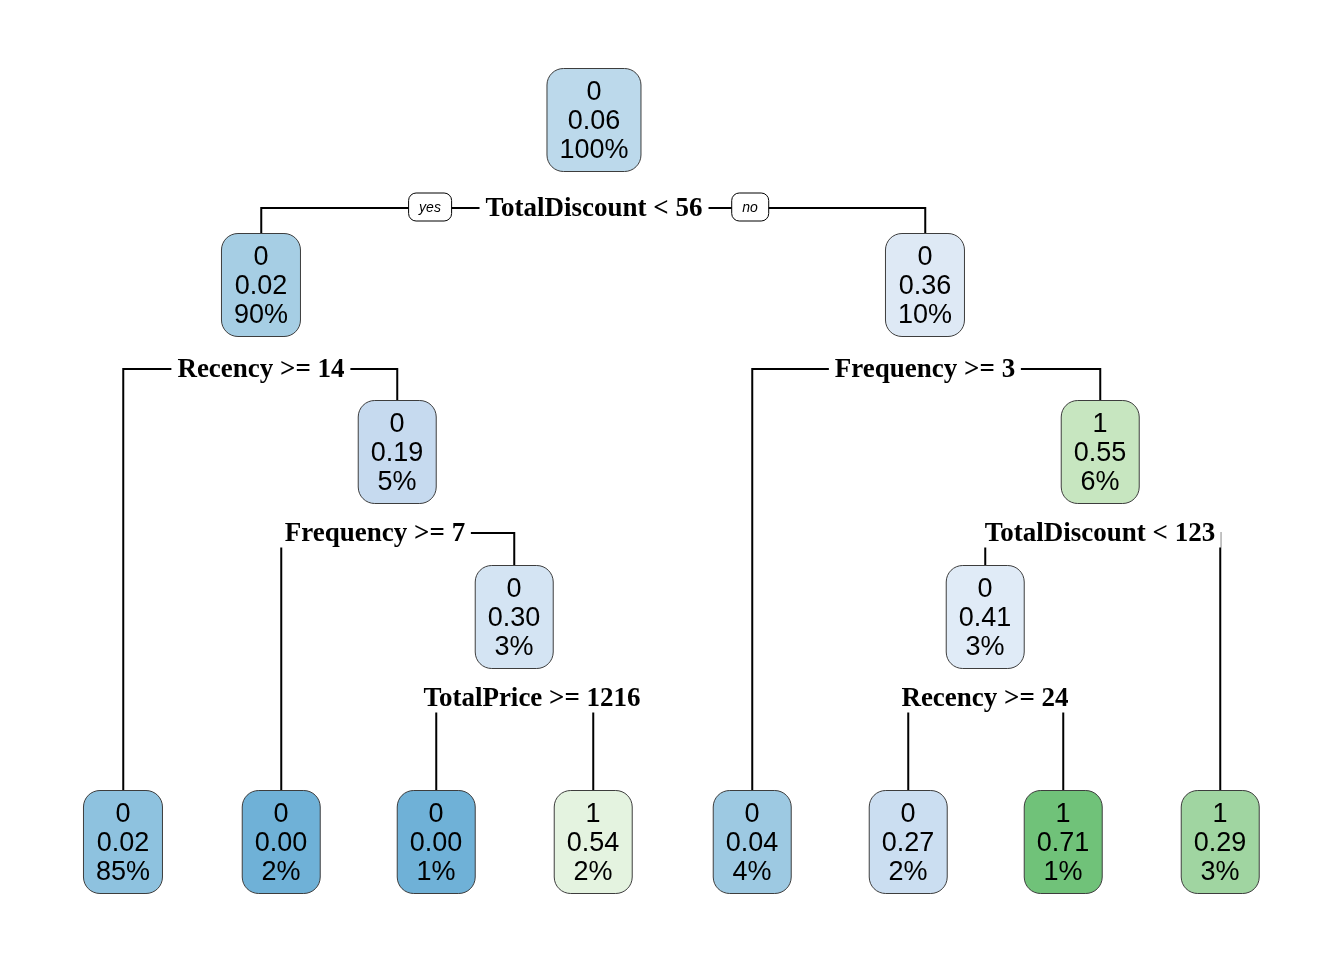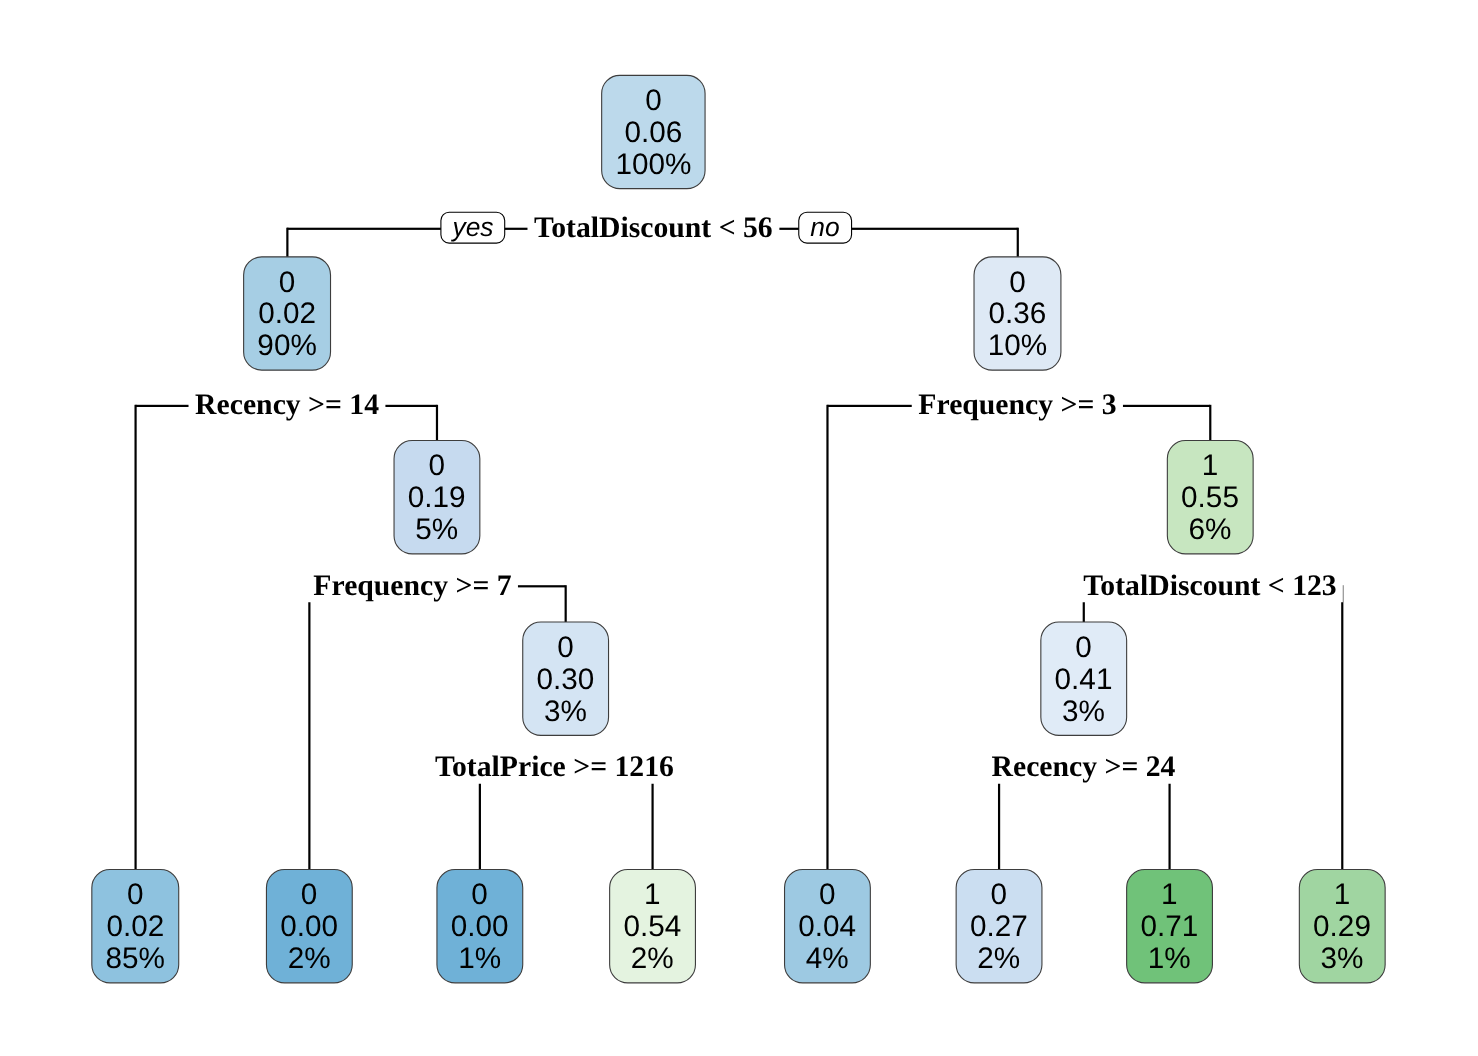--- a/index.html
+++ b/index.html
@@ -17,21 +17,21 @@
     font-size:27px;line-height:29px;text-align:center;white-space:nowrap;
   }
   .split{
     position:absolute;z-index:2;transform:translate(-50%,-50%);
     background:#ffffff;padding:0 6px;
     font-size:27px;font-weight:bold;white-space:nowrap;font-family:Liberation Serif, serif;
   }
   .tag{
     position:absolute;z-index:2;transform:translate(-50%,-50%);
     background:#ffffff;border:1.4px solid #000;border-radius:8px;
-    padding:1px 10px;font-size:24px;font-style:italic;line-height:25px;white-space:nowrap;
+    padding:1px 10px;font-size:14px;font-style:italic;line-height:25px;white-space:nowrap;
   }
 </style>
 </head>
 <body>
 
 <div id="canvas">
 
   <div class="hl" style="left:261px;top:207px;width:664px"></div>
   <div class="hl" style="left:123px;top:368px;width:274px"></div>
   <div class="hl" style="left:752px;top:368px;width:348px"></div>
@@ -53,21 +53,21 @@
   <div class="vl" style="left:436px;top:697px;height:94px"></div>
   <div class="vl" style="left:593px;top:697px;height:94px"></div>
   <div class="vl" style="left:908px;top:697px;height:94px"></div>
   <div class="vl" style="left:1063px;top:697px;height:94px"></div>
 
   <div class="split" style="left:594px;top:207px">TotalDiscount &lt; 56</div>
   <div class="split" style="left:261px;top:368px">Recency &gt;= 14</div>
   <div class="split" style="left:925px;top:368px">Frequency &gt;= 3</div>
   <div class="split" style="left:375px;top:532px">Frequency &gt;= 7</div>
   <div class="split" style="left:1100px;top:532px">TotalDiscount &lt; 123</div>
-  <div class="split" style="left:504px;top:697px">TotalPrice &gt;= 1216</div>
+  <div class="split" style="left:532px;top:697px">TotalPrice &gt;= 1216</div>
   <div class="split" style="left:985px;top:697px">Recency &gt;= 24</div>
 
   <div class="tag" style="left:430px;top:207px">yes</div>
   <div class="tag" style="left:750px;top:207px">no</div>
 
   <div class="node" style="left: 594px; top: 68px; background-color: rgb(188, 217, 235);">
     <div>0</div>
     <div>0.06</div>
     <div>100%</div>
   </div>

